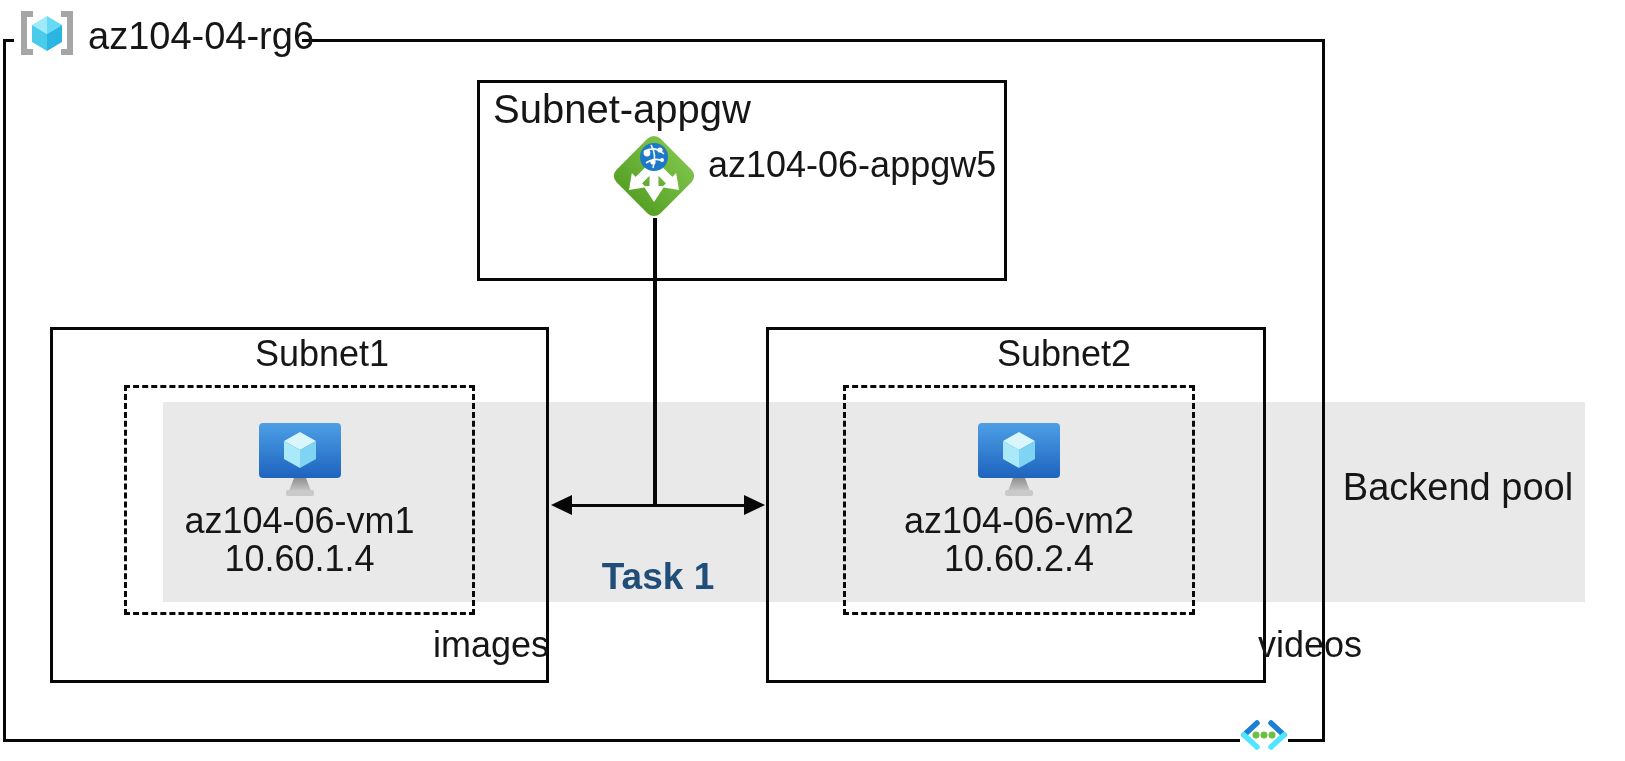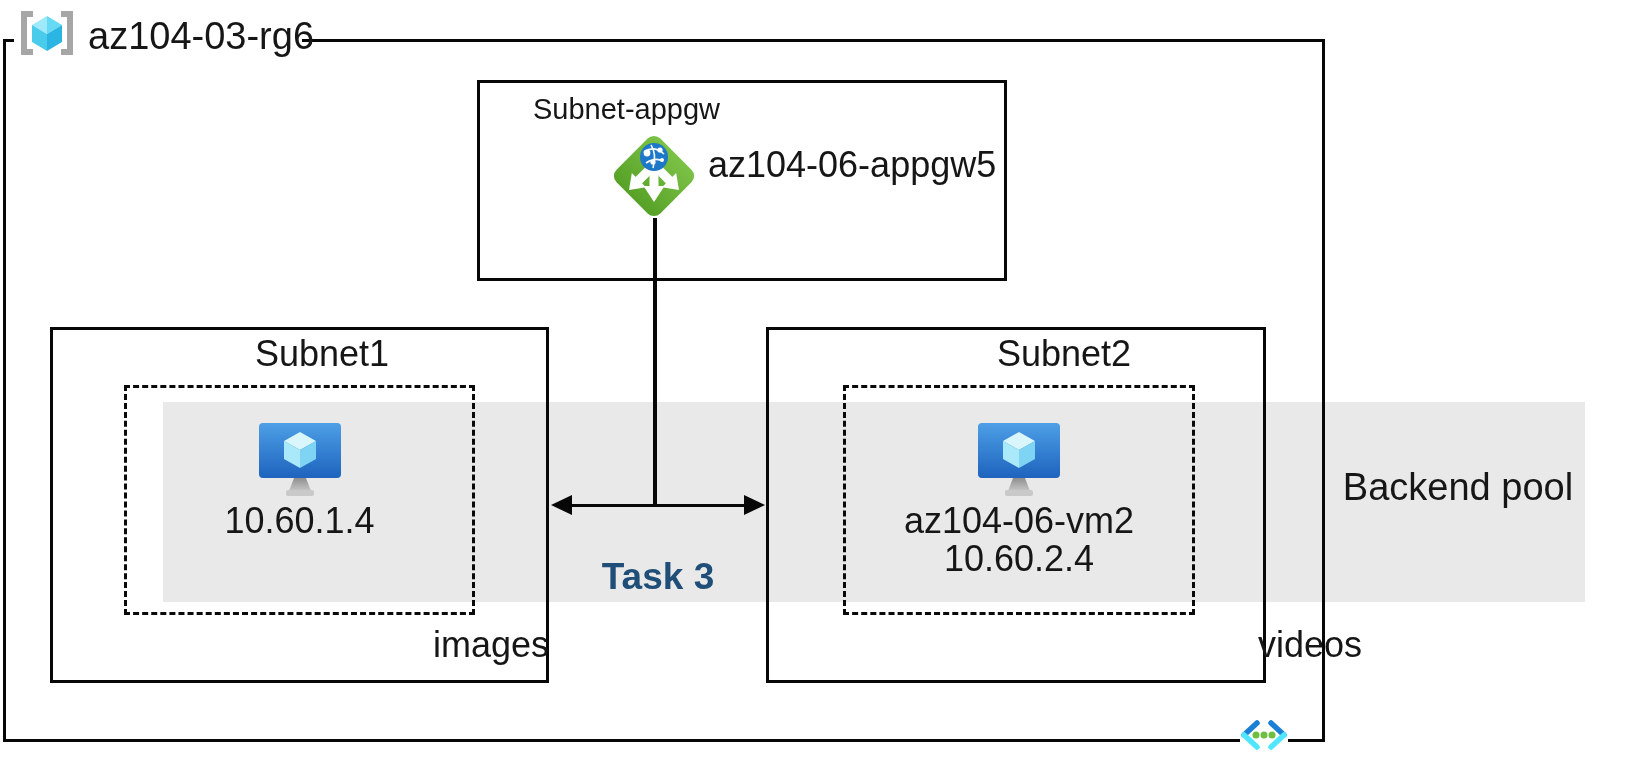--- a/index.html
+++ b/index.html
@@ -10,21 +10,21 @@
   .abs{position:absolute;}
   
   .band{left:163px;top:402px;width:1422px;height:200px;background:#e9e9e9;z-index:1;}
   
   .rg-box{left:3px;top:39px;width:1322px;height:703px;border:3px solid #070707;box-sizing:border-box;background:transparent;z-index:2;}
   .rg-gap{left:14px;top:35px;width:288px;height:11px;background:#ffffff;z-index:3;}
   .rg-icon{left:16px;top:9px;width:62px;height:48px;z-index:4;}
   .rg-title{left:88px;top:13px;font-size:38px;line-height:46px;white-space:nowrap;z-index:4;}
   
   .appgw-box{left:477px;top:80px;width:530px;height:201px;border:3px solid #070707;box-sizing:border-box;background:#ffffff;z-index:2;}
-  .appgw-label{left:493px;top:88px;font-size:29px;line-height:42px;white-space:nowrap;z-index:4;margin-left:40px;}
+  .appgw-label{left:493px;top:88px;font-size:40px;line-height:42px;white-space:nowrap;z-index:4;}
   .appgw-icon{left:608px;top:130px;width:92px;height:92px;z-index:5;}
   .appgw-names{left:708px;top:145px;font-size:36px;line-height:40px;white-space:nowrap;z-index:4;}
   
   .vline{left:653px;top:218px;width:4px;height:289px;background:#070707;z-index:3;}
   .hline{left:566px;top:504px;width:184px;height:3px;background:#070707;z-index:3;}
   .ah-left{left:551px;top:495px;width:0;height:0;border-top:10px solid transparent;border-bottom:10px solid transparent;border-right:21px solid #070707;z-index:3;}
   .ah-right{left:744px;top:495px;width:0;height:0;border-top:10px solid transparent;border-bottom:10px solid transparent;border-left:21px solid #070707;z-index:3;}
   
   .subnet-box{border:3px solid #070707;box-sizing:border-box;background:transparent;z-index:2;}
   .s1{left:50px;top:327px;width:499px;height:356px;}
@@ -61,21 +61,21 @@
   <div class="abs rg-gap"></div>
 
   <svg class="abs rg-icon" viewBox="0 0 62 48">
     <path d="M17 5 H8 V43 H17" fill="none" stroke="#a6a6a6" stroke-width="6"></path>
     <path d="M45 5 H54 V43 H45" fill="none" stroke="#a6a6a6" stroke-width="6"></path>
     <polygon points="31,7 16,16 31,25" fill="#9fe9fa"></polygon>
     <polygon points="31,7 46,16 31,25" fill="#66d9f5"></polygon>
     <polygon points="16,16 31,25 31,42 16,33" fill="#49cbec"></polygon>
     <polygon points="46,16 31,25 31,42 46,33" fill="#2bb5e2"></polygon>
   </svg>
-  <div class="abs rg-title">az104-03-rg6</div>
+  <div class="abs rg-title">az104-04-rg6</div>
 
   <div class="abs appgw-box"></div>
   <div class="abs appgw-label">Subnet-appgw</div>
 
   <div class="abs vline"></div>
   <div class="abs hline"></div>
   <div class="abs ah-left"></div>
   <div class="abs ah-right"></div>
 
   <svg class="abs appgw-icon" viewBox="0 0 92 92">
@@ -132,20 +132,21 @@
       </linearGradient>
     </defs>
     <rect x="4" y="3" width="82" height="55" rx="4" fill="url(#vm-b1)"></rect>
     <polygon points="45,12 61,21 45,30 29,21" fill="#d9f6fd"></polygon>
     <polygon points="29,21 45,30 45,48 29,39" fill="#a9e9fa"></polygon>
     <polygon points="61,21 45,30 45,48 61,39" fill="#7fd4f4"></polygon>
     <polygon points="39,58 51,58 56,71 34,71" fill="url(#vm-s1)"></polygon>
     <rect x="31" y="70" width="28" height="6" rx="2" fill="#c9c9c9"></rect>
   </svg>
   <div class="abs vm-text t1">
+    <div>az104-06-vm1</div>
     <div>10.60.1.4</div>
   </div>
   <div class="abs caption c1">images</div>
 
   <div class="abs subnet-box s2"></div>
   <div class="abs subnet-label s2l">Subnet2</div>
   <div class="abs dashed d2"></div>
   <svg class="abs vm-icon v2" viewBox="0 0 90 80">
     <defs>
       <linearGradient id="vm-b2" x1="0" y1="0" x2="0" y2="1">
@@ -163,21 +164,21 @@
     <polygon points="61,21 45,30 45,48 61,39" fill="#7fd4f4"></polygon>
     <polygon points="39,58 51,58 56,71 34,71" fill="url(#vm-s2)"></polygon>
     <rect x="31" y="70" width="28" height="6" rx="2" fill="#c9c9c9"></rect>
   </svg>
   <div class="abs vm-text t2">
     <div>az104-06-vm2</div>
     <div>10.60.2.4</div>
   </div>
   <div class="abs caption c2">videos</div>
 
-  <div class="abs task">Task 3</div>
+  <div class="abs task">Task 1</div>
   <div class="abs bpool">Backend pool</div>
 
   <svg class="abs vnet-icon" viewBox="0 0 54 36">
     <rect x="3" y="3" width="48" height="30" fill="#ffffff"></rect>
     <g fill="none" stroke-width="5.5" stroke-linecap="round">
       <path d="M20 6 L7 18" stroke="#1b7fd6"></path>
       <path d="M7 18 L20 30" stroke="#50e6ff"></path>
       <path d="M34 6 L47 18" stroke="#1b7fd6"></path>
       <path d="M47 18 L34 30" stroke="#50e6ff"></path>
     </g>

